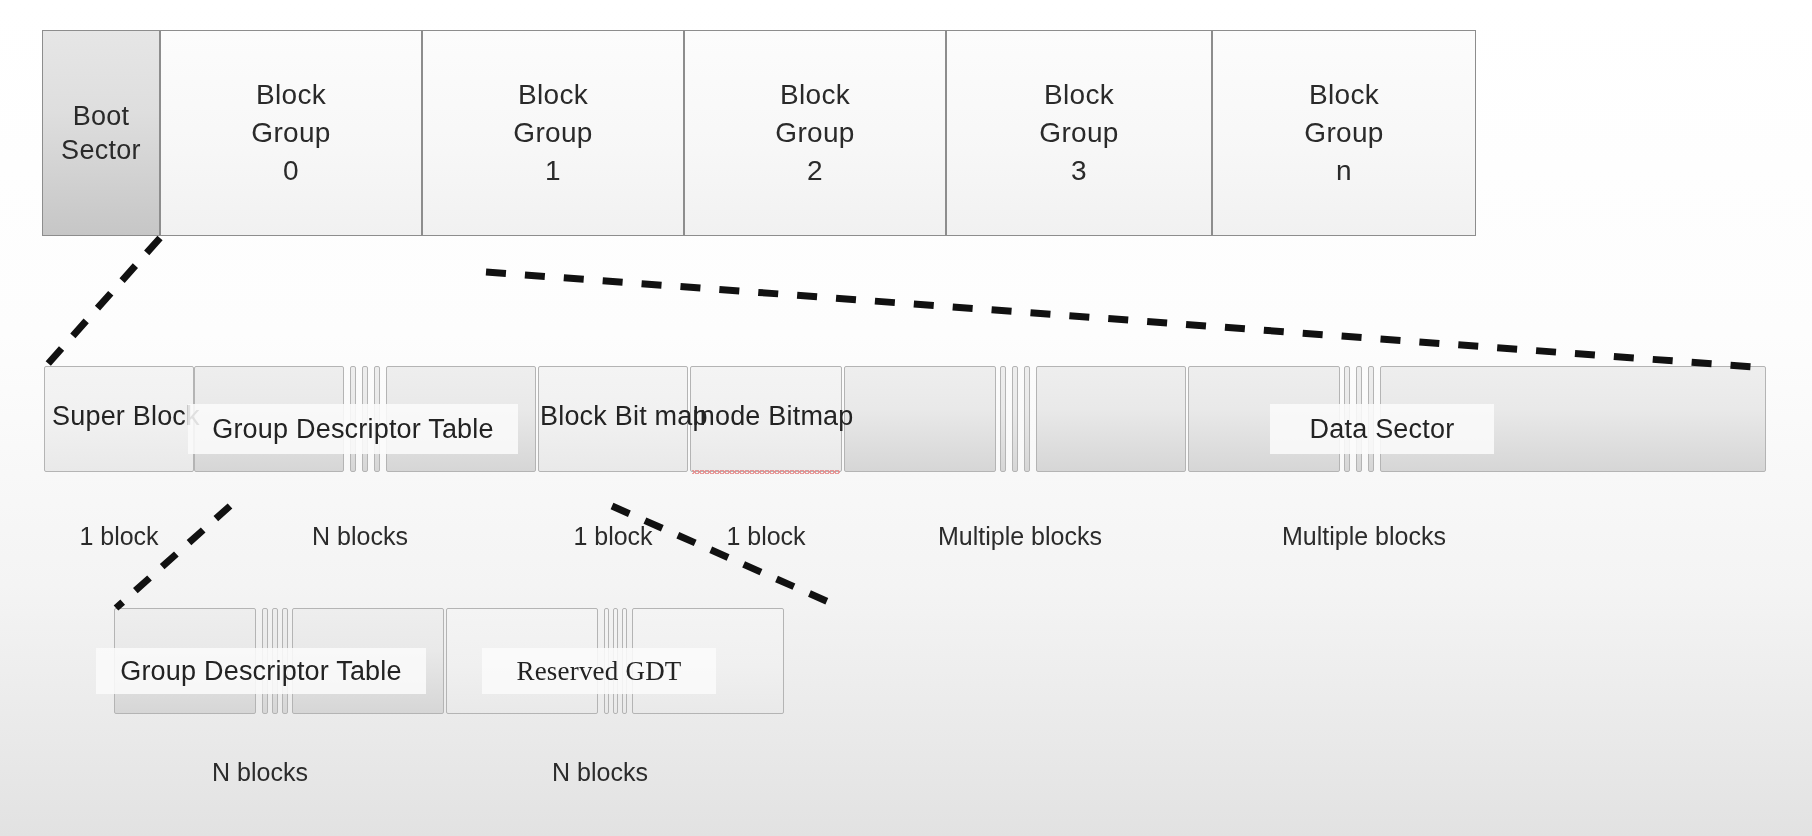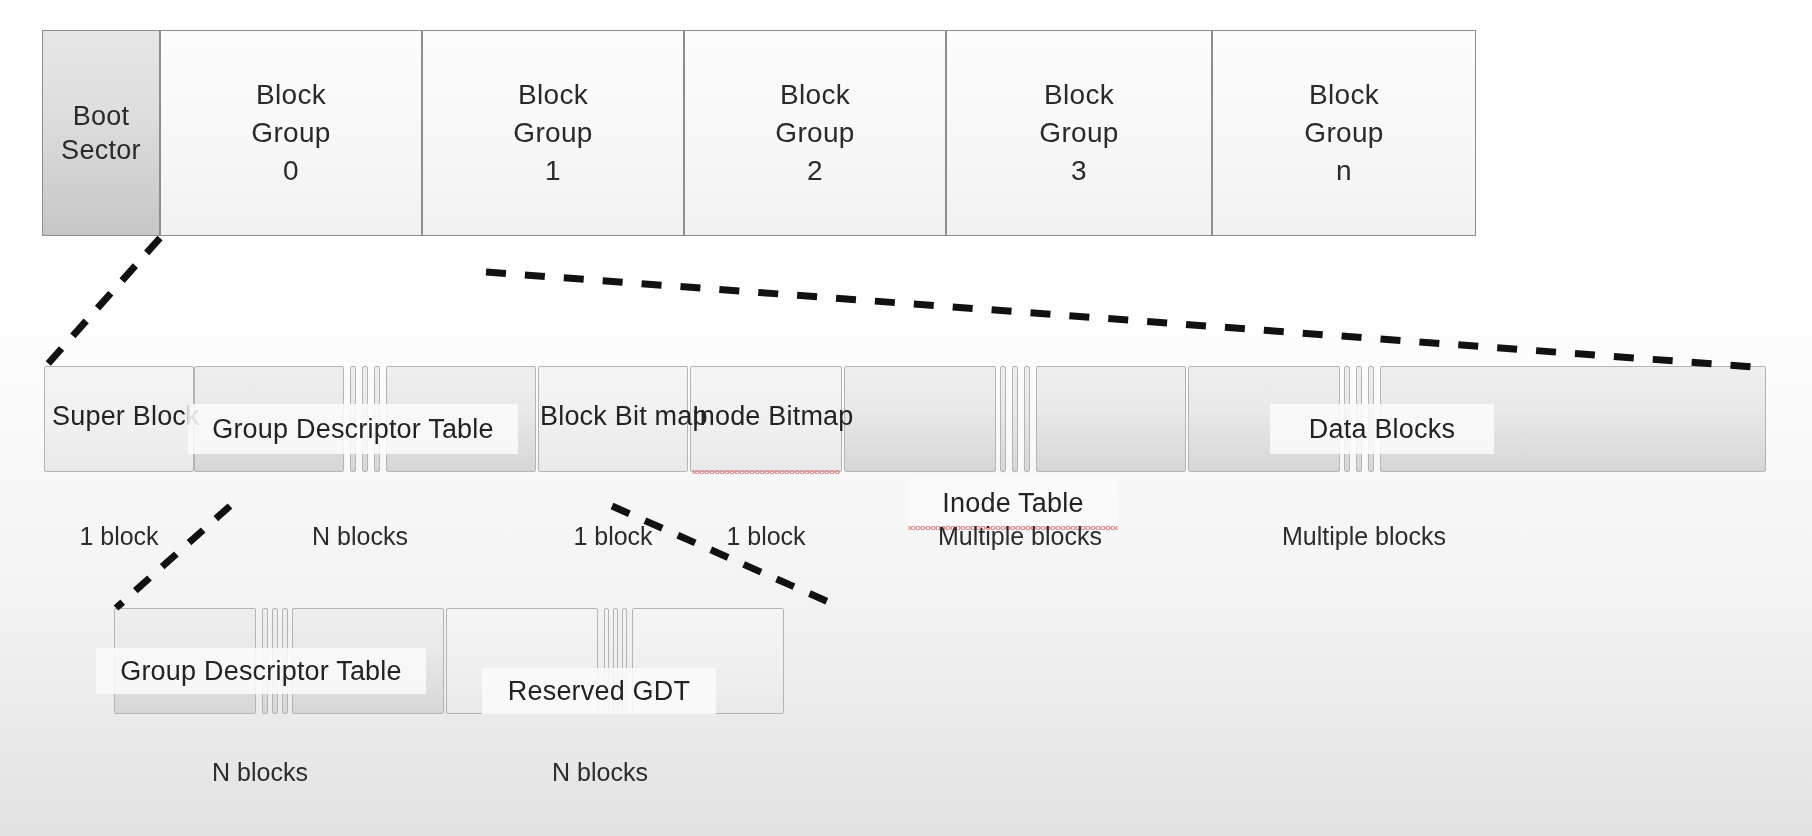--- a/index.html
+++ b/index.html
@@ -196,23 +196,22 @@
 Block</div>
 
     <div class="overlay-label" style="left:188px; top:404px; width:330px; height:50px;">Group Descriptor Table</div>
 
     <div class="overlay-label two-line" style="left:540px; top:398px; width:146px; height:72px;">Block Bit
 map</div>
 
     <div class="overlay-label two-line squiggle" style="left:692px; top:398px; width:148px; height:72px;">Inode
 Bitmap</div>
 
-    <div class="overlay-label squiggle" style="left:908px; top:404px; width:210px; height:50px;">Inode Table</div>
-
-    <div class="overlay-label" style="left:1270px; top:404px; width:224px; height:50px;">Data Blocks</div>
+
+    <div class="overlay-label" style="left:1270px; top:404px; width:224px; height:50px;">Data Sector</div>
 
     <div class="caption" style="left:44px; top:522px; width:150px;">1 block</div>
     <div class="caption" style="left:280px; top:522px; width:160px;">N blocks</div>
     <div class="caption" style="left:538px; top:522px; width:150px;">1 block</div>
     <div class="caption" style="left:690px; top:522px; width:152px;">1 block</div>
     <div class="caption" style="left:920px; top:522px; width:200px;">Multiple blocks</div>
     <div class="caption" style="left:1264px; top:522px; width:200px;">Multiple blocks</div>
   </div>
 
   <div>
@@ -224,21 +223,21 @@
     <div class="seg tall-grad" style="left:292px; top:608px; width:152px; height:106px;"></div>
 
     <div class="seg plain" style="left:446px; top:608px; width:152px; height:106px;"></div>
     <div class="seg plain" style="left:604px; top:608px; width:5px; height:106px;"></div>
     <div class="seg plain" style="left:613px; top:608px; width:5px; height:106px;"></div>
     <div class="seg plain" style="left:622px; top:608px; width:5px; height:106px;"></div>
     <div class="seg plain" style="left:632px; top:608px; width:152px; height:106px;"></div>
 
     <div class="overlay-label" style="left:96px; top:648px; width:330px; height:46px;">Group Descriptor Table</div>
 
-    <div class="overlay-label" style="left:482px; top:668px; width:234px; height:46px;">Reserved GDT</div>
+    <div class="overlay-label" style="left:482px; top:648px; width:234px; height:46px;font-family:Liberation Serif, serif;">Reserved GDT</div>
 
     <div class="caption" style="left:180px; top:758px; width:160px;">N blocks</div>
     <div class="caption" style="left:520px; top:758px; width:160px;">N blocks</div>
   </div>
 
   <svg class="dashes" viewBox="0 0 1812 836">
     <line x1="160" y1="238" x2="46" y2="366" stroke="#111111" stroke-width="7" stroke-dasharray="20 17" stroke-linecap="butt"></line>
     <line x1="486" y1="272" x2="1768" y2="368" stroke="#111111" stroke-width="7" stroke-dasharray="20 19" stroke-linecap="butt"></line>
     <line x1="230" y1="506" x2="116" y2="608" stroke="#111111" stroke-width="7" stroke-dasharray="19 17" stroke-linecap="butt"></line>
     <line x1="612" y1="506" x2="842" y2="608" stroke="#111111" stroke-width="7" stroke-dasharray="19 17" stroke-linecap="butt"></line>

